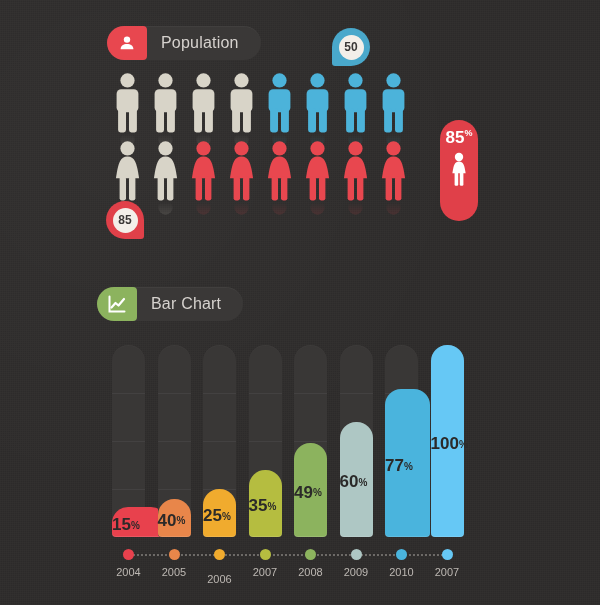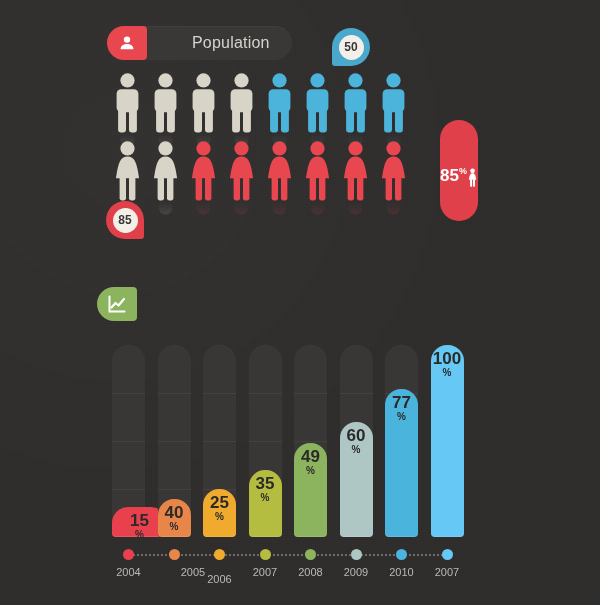--- a/index.html
+++ b/index.html
@@ -104,21 +104,21 @@
     -webkit-mask-image: linear-gradient(to top, transparent 0%, #000 90%);
     mask-image: linear-gradient(to top, transparent 0%, #000 90%);
   }
 
   
   .gpill {
     position: absolute;
     width: 38px;
     border-radius: 19px;
     display: flex;
-    flex-direction: row;
+    flex-direction: column;
     align-items: center;
   }
   .gpill.male   { background: #49a8cb; }
   .gpill.female { background: #e04049; }
   .gpill .gval {
     color: #ffffff;
     font-size: 17px;
     font-weight: bold;
     line-height: 1;
     white-space: nowrap;
@@ -138,21 +138,21 @@
     position: absolute;
     left: 0; right: 0;
     height: 1px;
     background: rgba(255,255,255,0.055);
   }
   .bar {
     position: absolute;
     border-radius: 16px 16px 4px 4px;
     box-shadow: 0 -1px 0 rgba(255,255,255,0.12) inset;
     display: flex;
-    flex-direction: column;
+    flex-direction: row;
     align-items: center;
     padding-top: 6px;
     box-sizing: border-box;
   }
   .bar .num {
     font-size: 17px;
     font-weight: bold;
     line-height: 0.95;
     color: #2b2a29;
   }
@@ -179,21 +179,21 @@
     font-size: 11px;
     text-align: center;
     width: 40px;
   }
 </style>
 </head>
 <body>
 
 <div id="canvas">
 
-  <div class="sec-header" style="left:107px; top:26px;gap:31px;">
+  <div class="sec-header" style="left:107px; top:26px;">
     <div class="sec-icon red">
       <svg width="18" height="18" viewBox="0 0 18 18" aria-hidden="true">
         <circle cx="9" cy="5.6" r="3.2" fill="#ffffff"></circle>
         <path d="M2.6 15.2c0-3.4 2.9-5.2 6.4-5.2s6.4 1.8 6.4 5.2z" fill="#ffffff"></path>
       </svg>
     </div>
     <div class="sec-title">Population</div>
   </div>
 
   <div class="pin blue" style="left:332px; top:28px;">
@@ -481,20 +481,21 @@
     </svg>
   </div>
 
   <div class="sec-header" style="left:97px; top:287px;">
     <div class="sec-icon green">
       <svg width="20" height="20" viewBox="0 0 20 20" aria-hidden="true">
         <path d="M2.5 2.5v15h15" stroke="#ffffff" stroke-width="2" fill="none" stroke-linecap="round"></path>
         <path d="M4.5 13.5l4-4.5 3 2.5 5.5-6.5" stroke="#ffffff" stroke-width="2.2" fill="none" stroke-linecap="round" stroke-linejoin="round"></path>
       </svg>
     </div>
+    <div class="sec-title">Bar Chart</div>
   </div>
 
   <div class="chart" id="chart" style="left:112px; top:340px; width:365px; height:245px;">
       <div class="track" style="left: 0px; top: 5px; width: 33px; height: 192px;">
         <div class="gridline" style="top: 144px;"></div>
         <div class="gridline" style="top: 96px;"></div>
         <div class="gridline" style="top: 48px;"></div>
       </div>
       <div class="bar" style="left: 0px; top: 167px; width: 55px; height: 30px; background: rgb(232, 65, 77);">
         <div class="num">15</div>
@@ -543,38 +544,38 @@
       </div>
       <div class="bar" style="left: 227.5px; top: 81.8px; width: 33px; height: 115.2px; background: rgb(174, 199, 196);">
         <div class="num">60</div>
         <div class="pct">%</div>
       </div>
       <div class="track" style="left: 273px; top: 5px; width: 33px; height: 192px;">
         <div class="gridline" style="top: 144px;"></div>
         <div class="gridline" style="top: 96px;"></div>
         <div class="gridline" style="top: 48px;"></div>
       </div>
-      <div class="bar" style="left: 273px; top: 49.16px; width: 33px; height: 147.84px; background: rgb(74, 180, 221);">
+      <div class="bar" style="left: 273px; top: 49.16px; width: 45px; height: 147.84px; background: rgb(74, 180, 221);">
         <div class="num">77</div>
         <div class="pct">%</div>
       </div>
       <div class="track" style="left: 318.5px; top: 5px; width: 33px; height: 192px;">
         <div class="gridline" style="top: 144px;"></div>
         <div class="gridline" style="top: 96px;"></div>
         <div class="gridline" style="top: 48px;"></div>
       </div>
       <div class="bar" style="left: 318.5px; top: 5px; width: 33px; height: 192px; background: rgb(102, 200, 245);">
         <div class="num">100</div>
         <div class="pct">%</div>
       </div>
       <div class="axis-line" style="left: 16.5px; top: 214px; width: 318.5px;"></div>
       <div class="dot" style="left: 11px; top: 209px; background: rgb(232, 65, 77);"></div>
       <div class="ylabel" style="left: -3.5px; top: 226px;">2004</div>
       <div class="dot" style="left: 56.5px; top: 209px; background: rgb(232, 134, 74);"></div>
-      <div class="ylabel" style="left: 42px; top: 226px; margin-left: 19px;">2005</div>
+      <div class="ylabel" style="left: 42px; top: 226px;">2005</div>
       <div class="dot" style="left: 102px; top: 209px; background: rgb(240, 171, 46);"></div>
       <div class="ylabel" style="left: 87.5px; top: 226px; margin-top: 7px;">2006</div>
       <div class="dot" style="left: 147.5px; top: 209px; background: rgb(181, 189, 64);"></div>
       <div class="ylabel" style="left: 133px; top: 226px;">2007</div>
       <div class="dot" style="left: 193px; top: 209px; background: rgb(140, 179, 94);"></div>
       <div class="ylabel" style="left: 178.5px; top: 226px;">2008</div>
       <div class="dot" style="left: 238.5px; top: 209px; background: rgb(174, 199, 196);"></div>
       <div class="ylabel" style="left: 224px; top: 226px;">2009</div>
       <div class="dot" style="left: 284px; top: 209px; background: rgb(74, 180, 221);"></div>
       <div class="ylabel" style="left: 269.5px; top: 226px;">2010</div>

